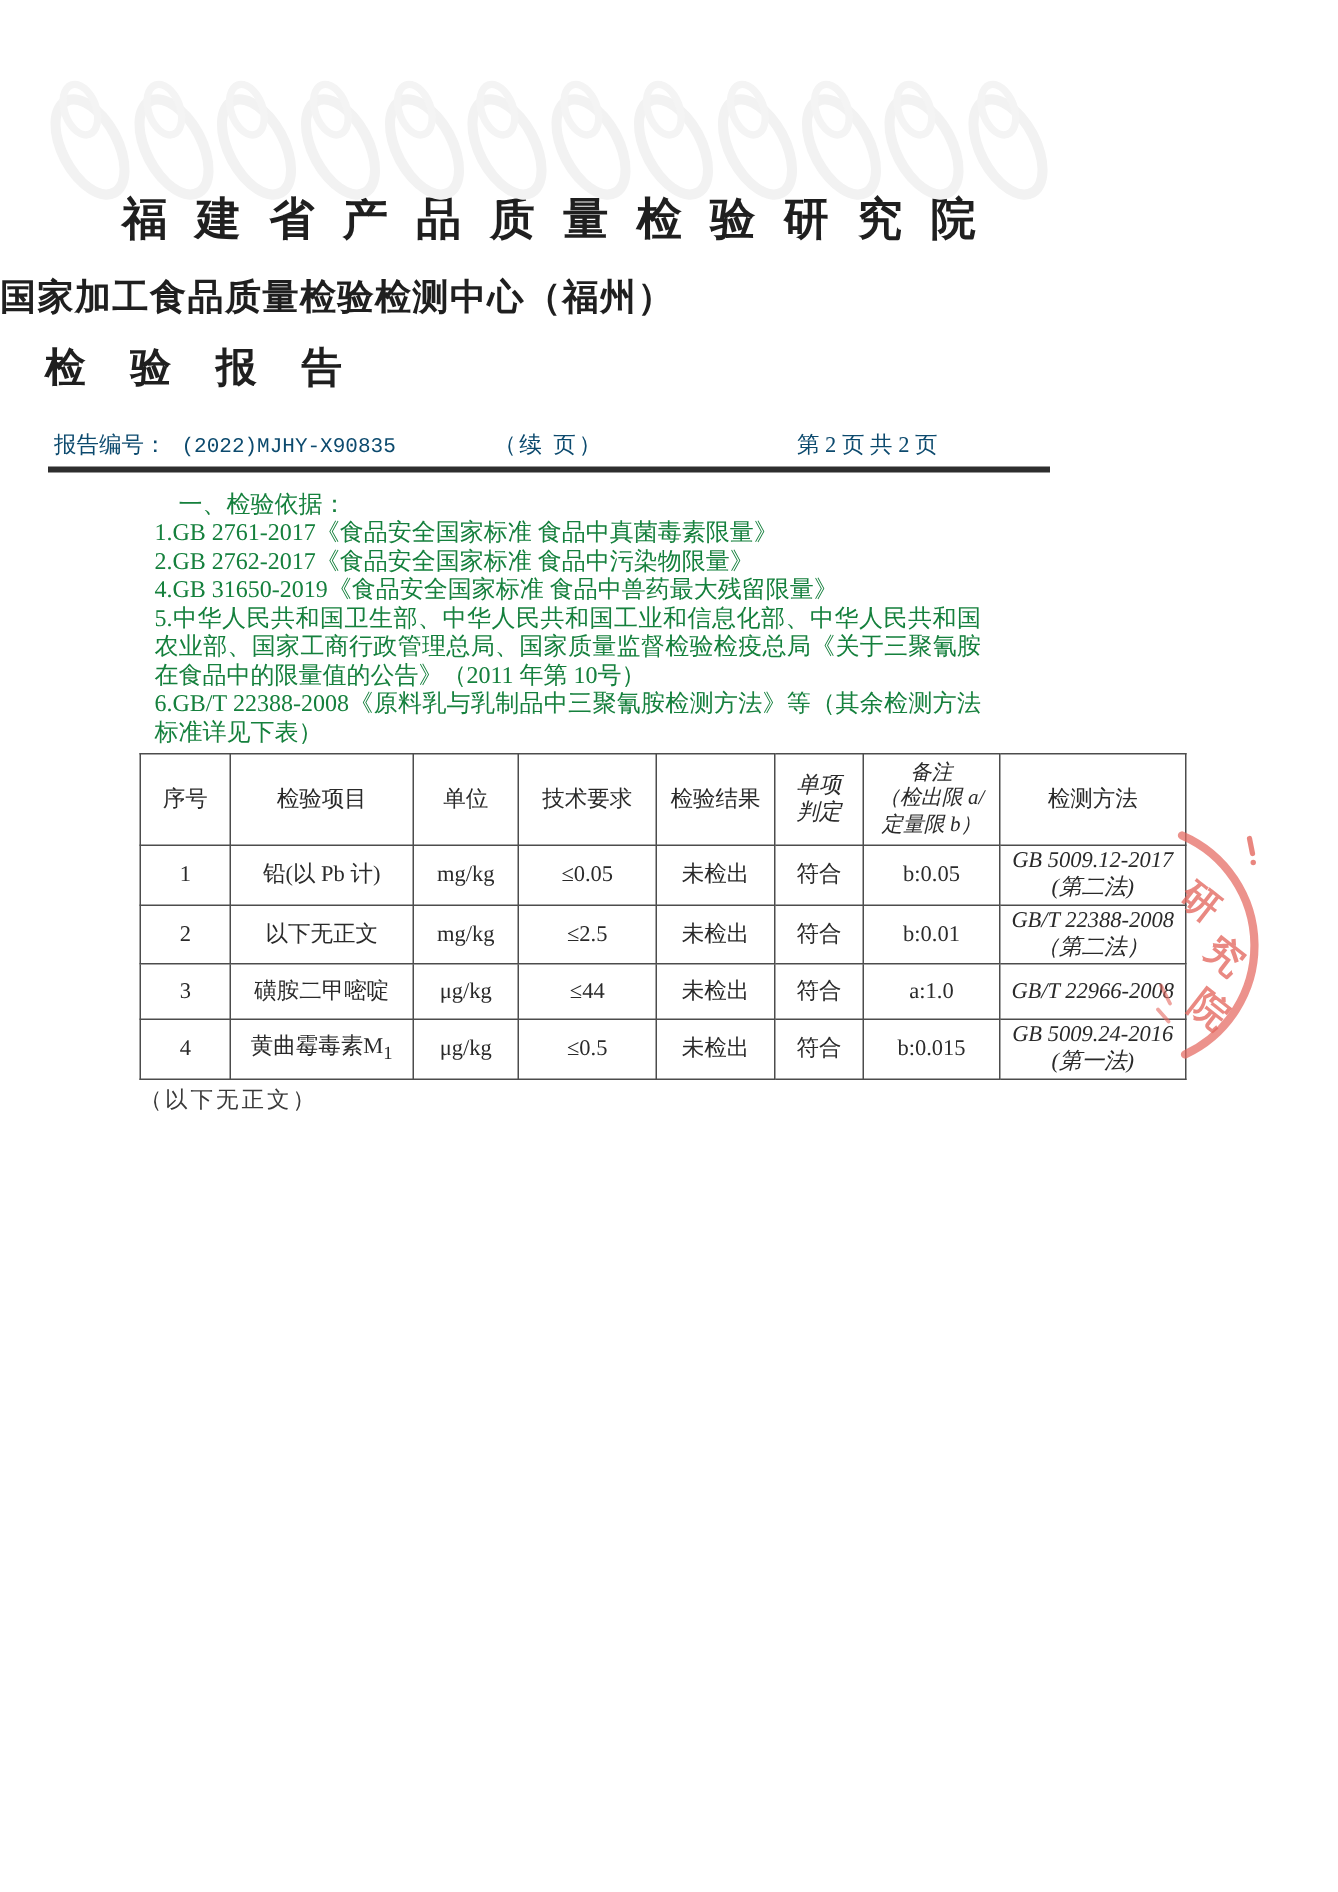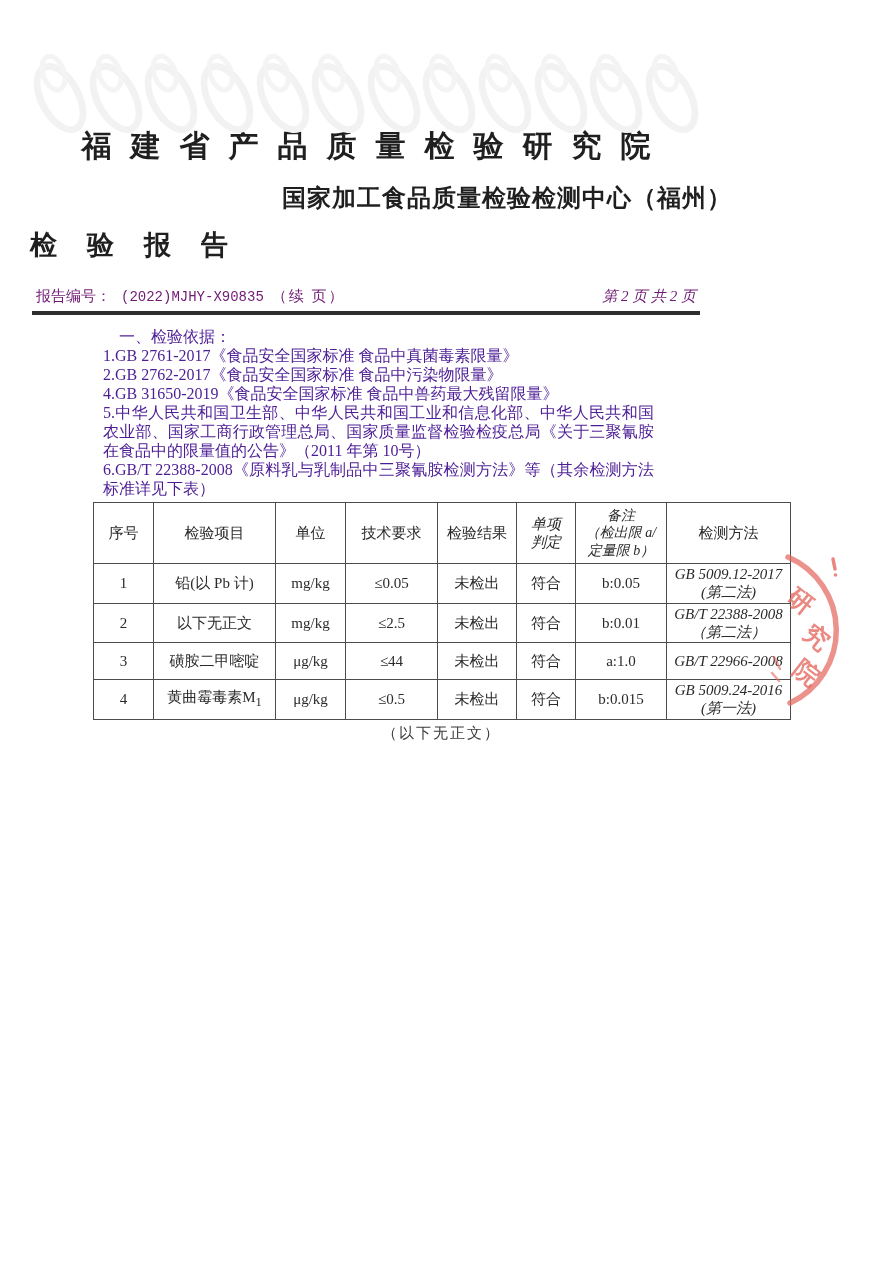--- a/index.html
+++ b/index.html
@@ -37,53 +37,53 @@
 
   .org-title {
     margin: 0; padding-top: 126px;
     text-align: center;
     font-size: 30px; font-weight: bold;
     letter-spacing: 19px; text-indent: 19px;
     color: #1f1f1f;
   }
   .center-title {
     margin: 15px 0 0 0;
-    text-align: right;
+    text-align: left;
     font-size: 24px; font-weight: bold;
     letter-spacing: 1px;
     color: #1f1f1f;
   }
   .report-title {
     margin: 13px 0 0 0;
     text-align: left;
     font-size: 27px; font-weight: bold;
     letter-spacing: 30px; text-indent: 30px;
     color: #1f1f1f;
   }
 
   .meta-row {
     margin: 24px 36px 0 36px;
     display: flex; align-items: baseline;
     font-size: 15px;
-    color: #701a75;
+    color: #0c4a6e;
   }
   .meta-left  { flex: 1.25; text-align: left; }
-  .meta-center{ flex: 1; text-align: left; letter-spacing: 2px; }
-  .meta-right { flex: 1.25; text-align: right; font-style: italic; }
+  .meta-center{ flex: 1; text-align: center; letter-spacing: 2px; }
+  .meta-right { flex: 1.25; text-align: center; }
   .meta-left .num { margin-left: 10px; font-family: "Liberation Mono", "DejaVu Sans Mono", monospace; font-size: 14px; }
 
   .rule {
     margin: 5px 32px 0 32px;
     height: 4px; background: #2e2e2e;
   }
 
   .body-text {
     margin: 12px 78px 0 103px;
     font-size: 16px; line-height: 19px;
-    color: #4c1d95;
+    color: #15803d;
     text-align: justify;
   }
   .sec-heading { padding-left: 16px; }
   .basis-item { }
   .preline { white-space: pre-line; font-style: italic; }
 
   table.results {
     margin: 4px 0 0 93px;
     border-collapse: collapse;
     table-layout: fixed;
@@ -99,21 +99,20 @@
     line-height: 1.22;
   }
   table.results tr.hdr td { height: 58px; }
   table.results tr.row td { height: 34px; }
   td.c-item   { text-align: left; padding-left: 10px; }
   td.c-method { text-align: left; padding-left: 8px; }
   .remark-hdr { font-size: 14px; }
 
   .footer-note {
     margin-left: 93px; width: 697px;
-    text-align: center;
     font-size: 15px; color: #3a3a3a;
     margin-top: 4px;
     letter-spacing: 2px;
   }
 
   .stamp {
     position: absolute; top: 535px; left: 738px;
     pointer-events: none;
   }
 </style>

